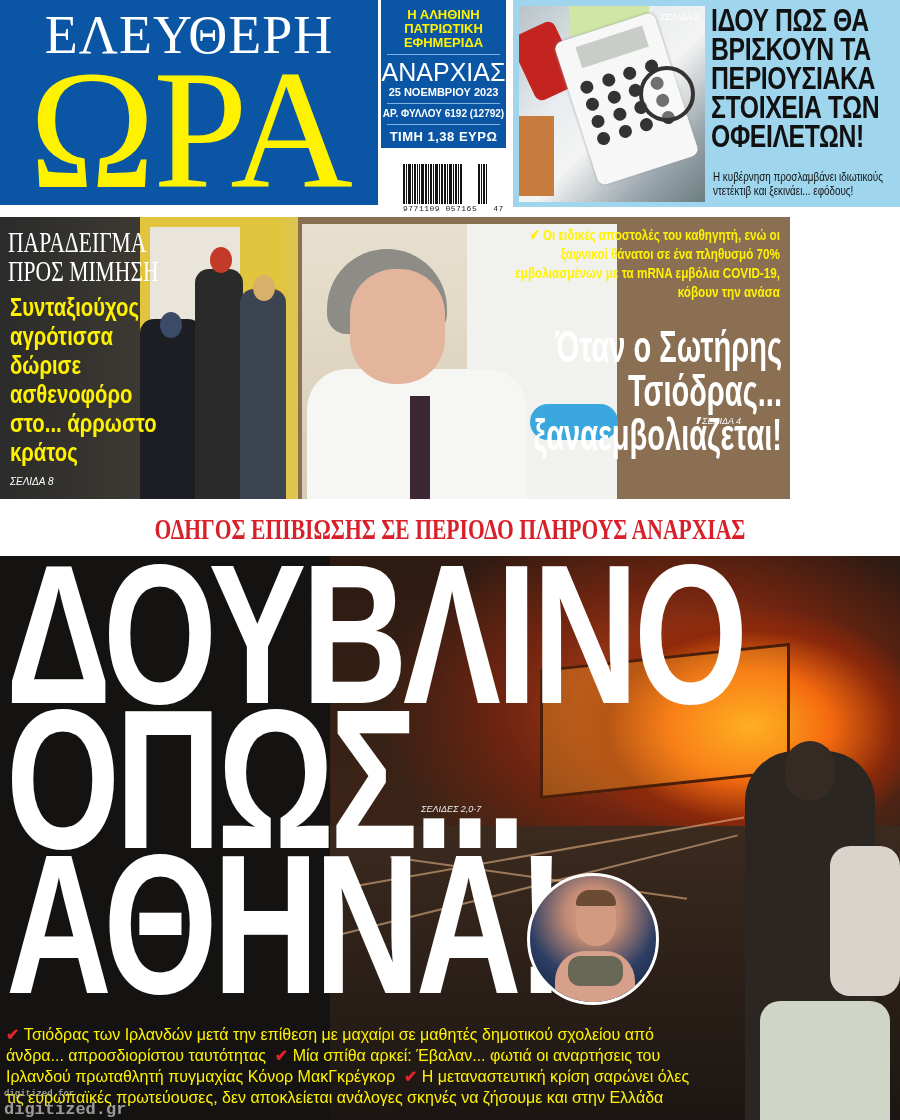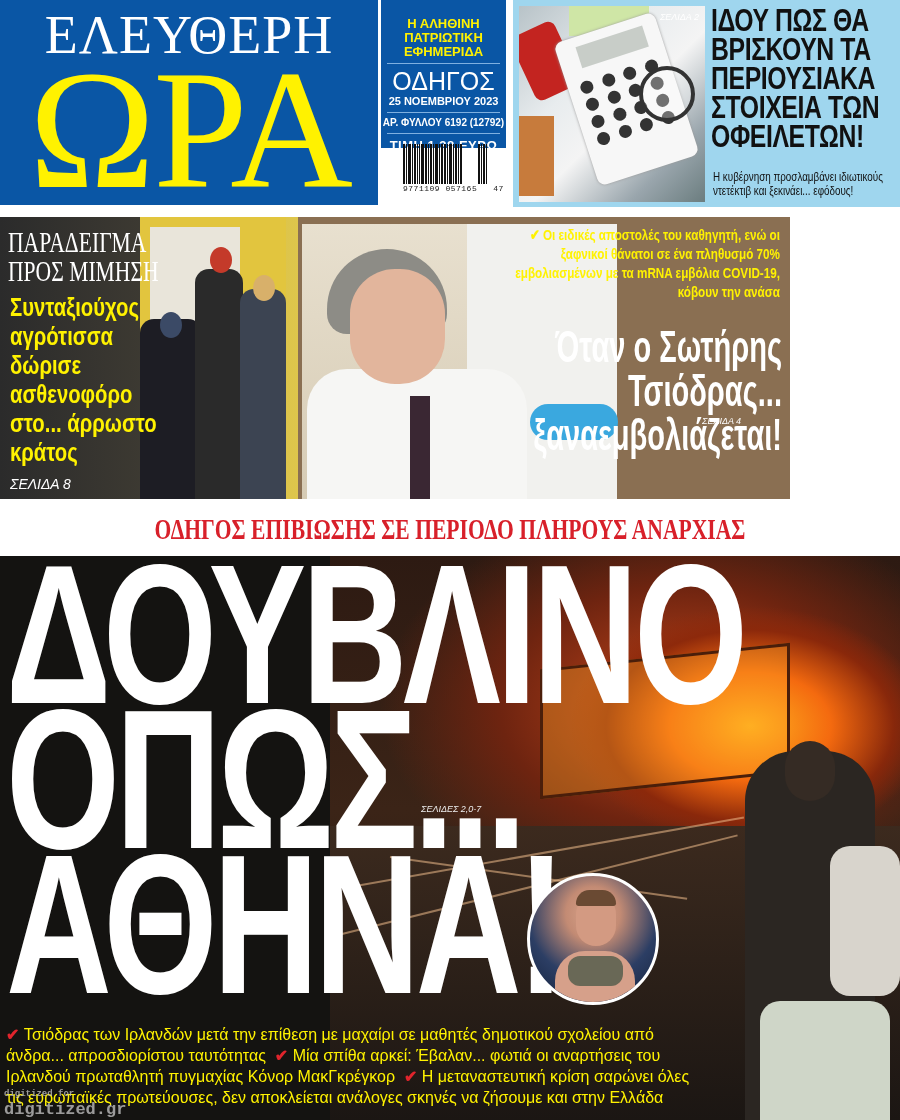--- a/index.html
+++ b/index.html
@@ -5,28 +5,28 @@
   * { margin:0; padding:0; box-sizing:border-box; }
   body { width:900px; height:1120px; background:#fff; overflow:hidden; position:relative; font-family:"Liberation Sans", sans-serif; }
 
   
   #masthead { position:absolute; left:0; top:0; width:378px; height:205px; background:#0a56a5; }
   #mast-top { position:absolute; left:0; top:2px; width:378px; text-align:center; color:#fff; font-family:"Liberation Serif", serif; font-size:54px; letter-spacing:1px; line-height:66px; }
   #mast-main { position:absolute; left:4px; top:55px; width:372px; text-align:center; color:#fff200; font-family:"Liberation Serif", serif; font-size:170px; line-height:150px; letter-spacing:-2px; }
 
   #infobox { position:absolute; left:381px; top:0; width:125px; height:148px; background:#0a56a5; color:#fff; text-align:center; }
   #infobox .tag { color:#fff200; font-weight:bold; font-size:13px; line-height:14px; }
-  #infobox .tag:first-child { margin-top:17px; }
+  #infobox .tag:first-child { margin-top:8px; }
   #infobox .rule { height:1px; background:#7fb0e0; margin:4px 6px; }
   #infobox .day { font-size:25px; line-height:26px; }
   #infobox .date { font-size:11px; font-weight:bold; line-height:14px; }
   #infobox .issue { font-size:10px; font-weight:bold; line-height:12px; }
   #infobox .price { font-size:13px; font-weight:bold; line-height:16px; letter-spacing:0.5px; }
 
-  #barcode { position:absolute; left:395px; top:144px; width:110px; height:52px;padding-left:8px; }
+  #barcode { position:absolute; left:395px; top:164px; width:110px; height:52px;padding-left:8px; }
   #barcode .bars { display:flex; height:40px; align-items:stretch; }
   #barcode .bars span { background:#111; margin-right:1px; }
   #barcode .num { font-family:"Liberation Mono", monospace; font-size:8px; color:#222; letter-spacing:0.5px; }
 
   
   #teaser-debts { position:absolute; left:513px; top:0; width:387px; height:207px; background:#9fd6ee; }
   #debts-photo { position:absolute; left:6px; top:6px; width:186px; height:196px; background:linear-gradient(135deg,#b8c3c8 0%,#e8ecee 35%,#f4f4f4 55%,#9aa6ad 80%,#6b7d7f 100%); overflow:hidden; }
   #debts-photo .car { position:absolute; left:2px; top:20px; width:48px; height:70px; background:#c32420; border-radius:8px; transform:rotate(-25deg); }
   #debts-photo .calc { position:absolute; left:55px; top:18px; width:105px; height:150px; background:#f7f7f7; border-radius:8px; transform:rotate(-18deg); box-shadow:0 0 3px #999; }
   #debts-photo .calc .screen { position:absolute; left:20px; top:10px; width:70px; height:22px; background:#c8cdc8; }
@@ -43,21 +43,21 @@
   #teaser-ambulance { position:absolute; left:0; top:217px; width:328px; height:282px; background:linear-gradient(90deg,#2b2b2b 0%,#3d3a32 45%,#d8c04a 70%,#e1c84c 100%); overflow:hidden; }
   #teaser-ambulance .amb-body { position:absolute; left:140px; top:0; width:146px; height:250px; background:#e2c53e; }
   #teaser-ambulance .amb-door { position:absolute; left:150px; top:10px; width:90px; height:190px; background:#e9e5da; }
   #teaser-ambulance .person { position:absolute; bottom:0; border-radius:14px 14px 0 0; }
   #teaser-ambulance .p1 { left:140px; width:62px; height:180px; background:#1d1d24; }
   #teaser-ambulance .p2 { left:195px; width:48px; height:230px; background:#2a2a2a; }
   #teaser-ambulance .p3 { left:240px; width:46px; height:210px; background:#3c4452; }
   #teaser-ambulance .head { position:absolute; width:22px; height:26px; border-radius:50%; }
   #amb-kicker { position:absolute; left:8px; top:10px; color:#fff; font-family:"Liberation Serif", serif; font-size:30px; line-height:29px; transform:scaleX(0.72); transform-origin:left top; width:210px; }
   #amb-headline { position:absolute; left:10px; top:76px; color:#fff200; font-weight:bold; font-size:26px; line-height:29px; transform:scaleX(0.78); transform-origin:left top; width:200px; }
-  #amb-page { position:absolute; left:10px; top:259px; color:#fff; font-style:italic; font-size:14px; }
+  #amb-page { position:absolute; left:10px; top:259px; color:#fff; font-style:italic; font-size:10px; }
 
   #teaser-tsiodras { position:absolute; left:298px; top:217px; width:492px; height:282px; background:#8a6f52; overflow:hidden; }
   #tsio-photo { position:absolute; left:4px; top:7px; width:310px; height:275px; background:linear-gradient(180deg,#e8e0cf 0%,#d6cbb4 100%); }
   #tsio-photo .nurse { position:absolute; left:165px; top:0; width:150px; height:275px; background:#f1f1ee; }
   #tsio-photo .hair { position:absolute; left:25px; top:25px; width:120px; height:85px; border-radius:60px 60px 20px 20px; background:#8d8c86; }
   #tsio-photo .face { position:absolute; left:48px; top:45px; width:95px; height:115px; border-radius:45px; background:#e2b59c; }
   #tsio-photo .shirt { position:absolute; left:5px; top:145px; width:220px; height:130px; background:#f6f6f4; border-radius:40px 40px 0 0; }
   #tsio-photo .tie { position:absolute; left:108px; top:172px; width:20px; height:103px; background:#3a2733; }
   #tsio-photo .glove { position:absolute; left:228px; top:180px; width:88px; height:36px; border-radius:18px; background:#3aa8df; }
   #tsio-bullets { position:absolute; right:10px; top:8px; width:290px; text-align:right; color:#fff200; font-weight:bold; font-size:15px; line-height:19px; transform:scaleX(0.78); transform-origin:right top; width:370px; }
@@ -103,21 +103,21 @@
 <div id="masthead">
   <div id="mast-main">ΩΡΑ</div>
   <div id="mast-top">ΕΛΕΥΘΕΡΗ</div>
 </div>
 
 <div id="infobox">
   <div class="tag">Η ΑΛΗΘΙΝΗ</div>
   <div class="tag">ΠΑΤΡΙΩΤΙΚΗ</div>
   <div class="tag">ΕΦΗΜΕΡΙΔΑ</div>
   <div class="rule"></div>
-  <div class="day">ΟΔΗΓΟΣ</div>
+  <div class="day">ΑΝΑΡΧΙΑΣ</div>
   <div class="date">25 ΝΟΕΜΒΡΙΟΥ 2023</div>
   <div class="rule"></div>
   <div class="issue">ΑΡ. ΦΥΛΛΟΥ 6192 (12792)</div>
   <div class="rule"></div>
   <div class="price">ΤΙΜΗ 1,38 ΕΥΡΩ</div>
 </div>
 
 <div id="barcode">
   <div class="bars">
     <span style="width:2px"></span>

